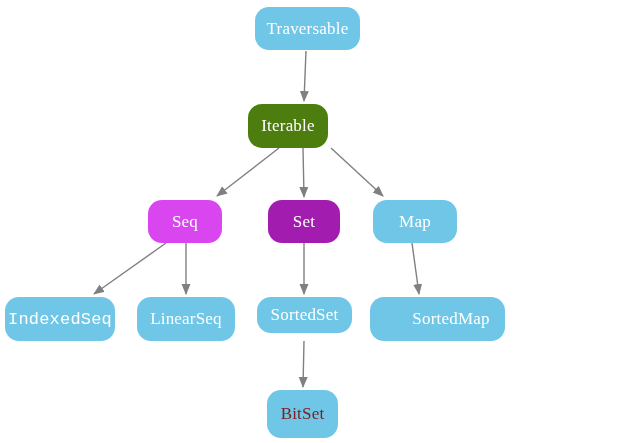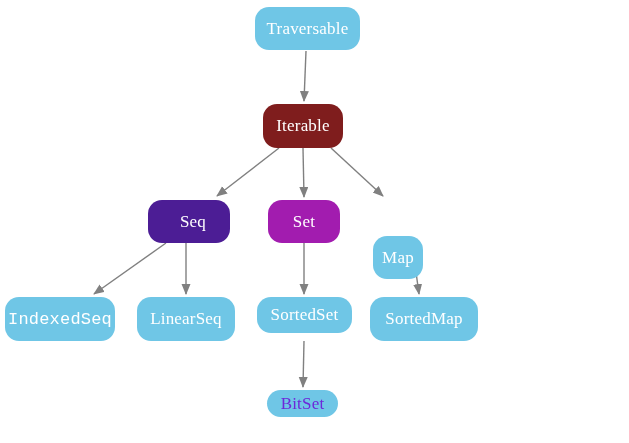--- a/index.html
+++ b/index.html
@@ -51,41 +51,41 @@
       <line x1="166" y1="243" x2="94" y2="294" stroke="#808080" stroke-width="1.4" marker-end="url(#arrowhead)"></line>
       <line x1="186" y1="243" x2="186" y2="294" stroke="#808080" stroke-width="1.4" marker-end="url(#arrowhead)"></line>
       <line x1="304" y1="243" x2="304" y2="294" stroke="#808080" stroke-width="1.4" marker-end="url(#arrowhead)"></line>
       <line x1="412" y1="243" x2="419" y2="294" stroke="#808080" stroke-width="1.4" marker-end="url(#arrowhead)"></line>
       <line x1="304" y1="341" x2="303" y2="387" stroke="#808080" stroke-width="1.4" marker-end="url(#arrowhead)"></line>
     </svg>
   <div id="nodes-layer">
       <div class="node" style="left: 255px; top: 7px; width: 105px; height: 43px; background: rgb(111, 198, 230); color: rgb(255, 255, 255); justify-content: center;">
         <span>Traversable</span>
       </div>
-      <div class="node" style="left: 263px; top: 104px; width: 80px; height: 44px; background: #7f1d1d; color: rgb(255, 255, 255);">
+      <div class="node" style="left: 248px; top: 104px; width: 80px; height: 44px; background: #4d7c0f; color: rgb(255, 255, 255);">
         <span>Iterable</span>
       </div>
-      <div class="node" style="left: 148px; top: 200px; width: 74px; height: 43px; background: #4c1d95; color: rgb(255, 255, 255); padding-left: 8px;">
+      <div class="node" style="left: 148px; top: 200px; width: 74px; height: 43px; background: #d946ef; color: rgb(255, 255, 255);">
         <span>Seq</span>
       </div>
       <div class="node" style="left: 268px; top: 200px; width: 72px; height: 43px; background: #a21caf; color: rgb(255, 255, 255);">
         <span>Set</span>
       </div>
-      <div class="node" style="left: 373px; top: 200px; width: 50px; height: 43px; background: rgb(111, 198, 230); color: rgb(255, 255, 255); margin-top: 36px;">
+      <div class="node" style="left: 373px; top: 200px; width: 84px; height: 43px; background: rgb(111, 198, 230); color: rgb(255, 255, 255);">
         <span>Map</span>
       </div>
       <div class="node" style="left: 5px; top: 297px; width: 110px; height: 44px; background: rgb(111, 198, 230); color: rgb(255, 255, 255); font-family: Liberation Mono, monospace;">
         <span>IndexedSeq</span>
       </div>
       <div class="node" style="left: 137px; top: 297px; width: 98px; height: 44px; background: rgb(111, 198, 230); color: rgb(255, 255, 255);">
         <span>LinearSeq</span>
       </div>
       <div class="node" style="left: 257px; top: 297px; width: 95px; height: 36px; background: rgb(111, 198, 230); color: rgb(255, 255, 255);">
         <span>SortedSet</span>
       </div>
-      <div class="node" style="left: 370px; top: 297px; width: 108px; height: 44px; background: rgb(111, 198, 230); color: rgb(255, 255, 255);">
+      <div class="node" style="left: 370px; top: 297px; width: 108px; height: 44px; background: rgb(111, 198, 230); color: rgb(255, 255, 255); padding-left: 27px;">
         <span>SortedMap</span>
       </div>
-      <div class="node" style="left: 267px; top: 390px; width: 71px; height: 27px; background: rgb(111, 198, 230); color: #6d28d9;">
+      <div class="node" style="left: 267px; top: 390px; width: 71px; height: 48px; background: rgb(111, 198, 230); color: #7f1d1d;">
         <span>BitSet</span>
       </div>
     </div>
 </div>
 
 </body></html>

